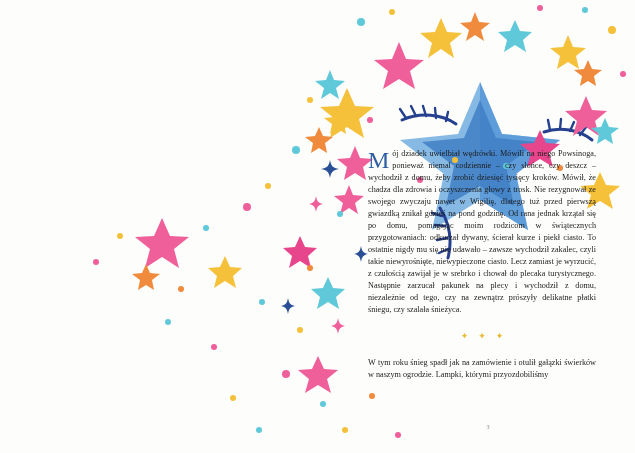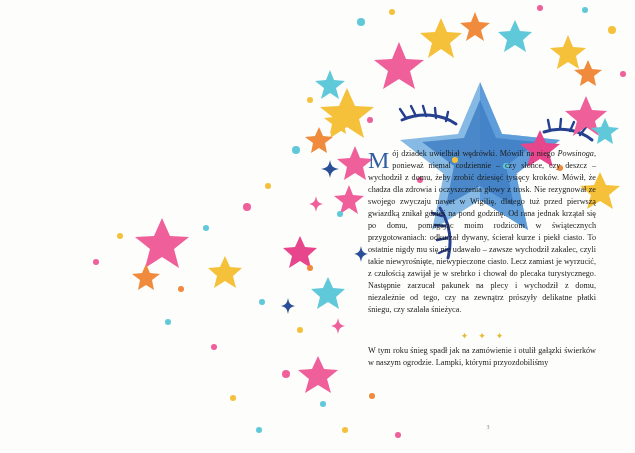--- a/index.html
+++ b/index.html
@@ -29,31 +29,31 @@
   }
   #text-col p {
     margin: 0 0 0 0;
     font-size: 8.2px;
     line-height: 12.0px;
     text-align: justify;
     color: #1c1c1c;
     hyphens: manual;
   }
   #text-col p.second {
-    margin-top: 10px;
+    margin-top: 22px;
   }
   .dropcap {
     float: left;
     font-size: 24px;
     line-height: 20px;
     padding: 2px 3px 0 0;
     color: #2e5fa3;
     font-family: "Liberation Serif", serif;
   }
-  .ital { font-style: italic; }
+  .ital { }
   .divider {
     margin: 9px 0 9px 0;
     text-align: center;
     height: 10px;
   }
   .divider span {
     display: inline-block;
     margin: 0 3px;
     color: #e8b830;
     font-size: 9px;

